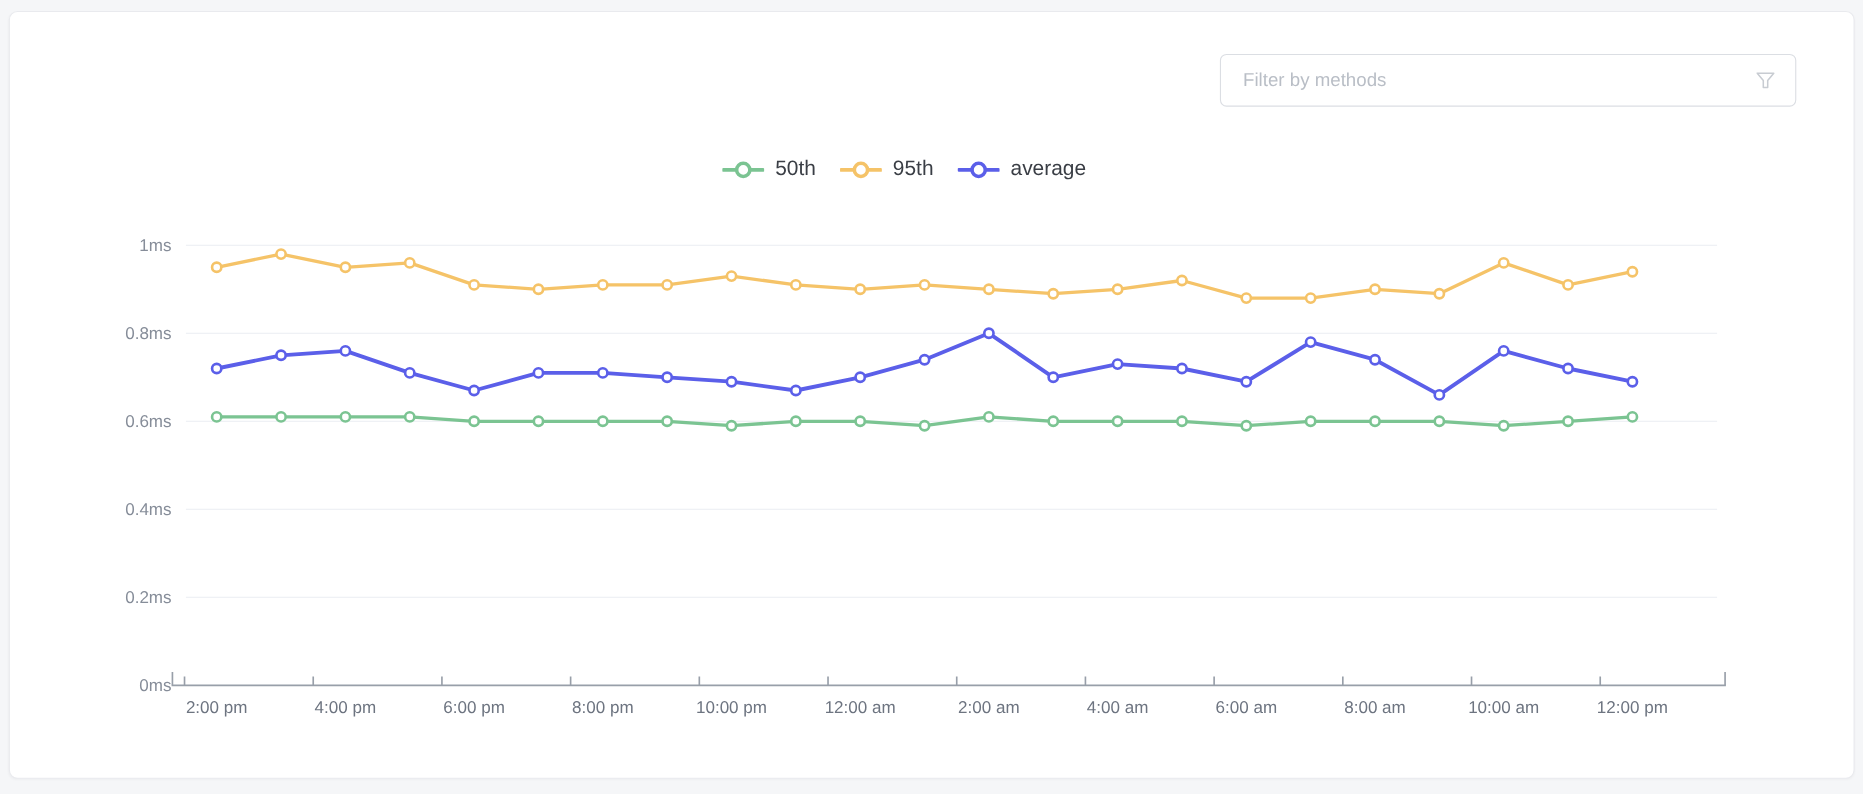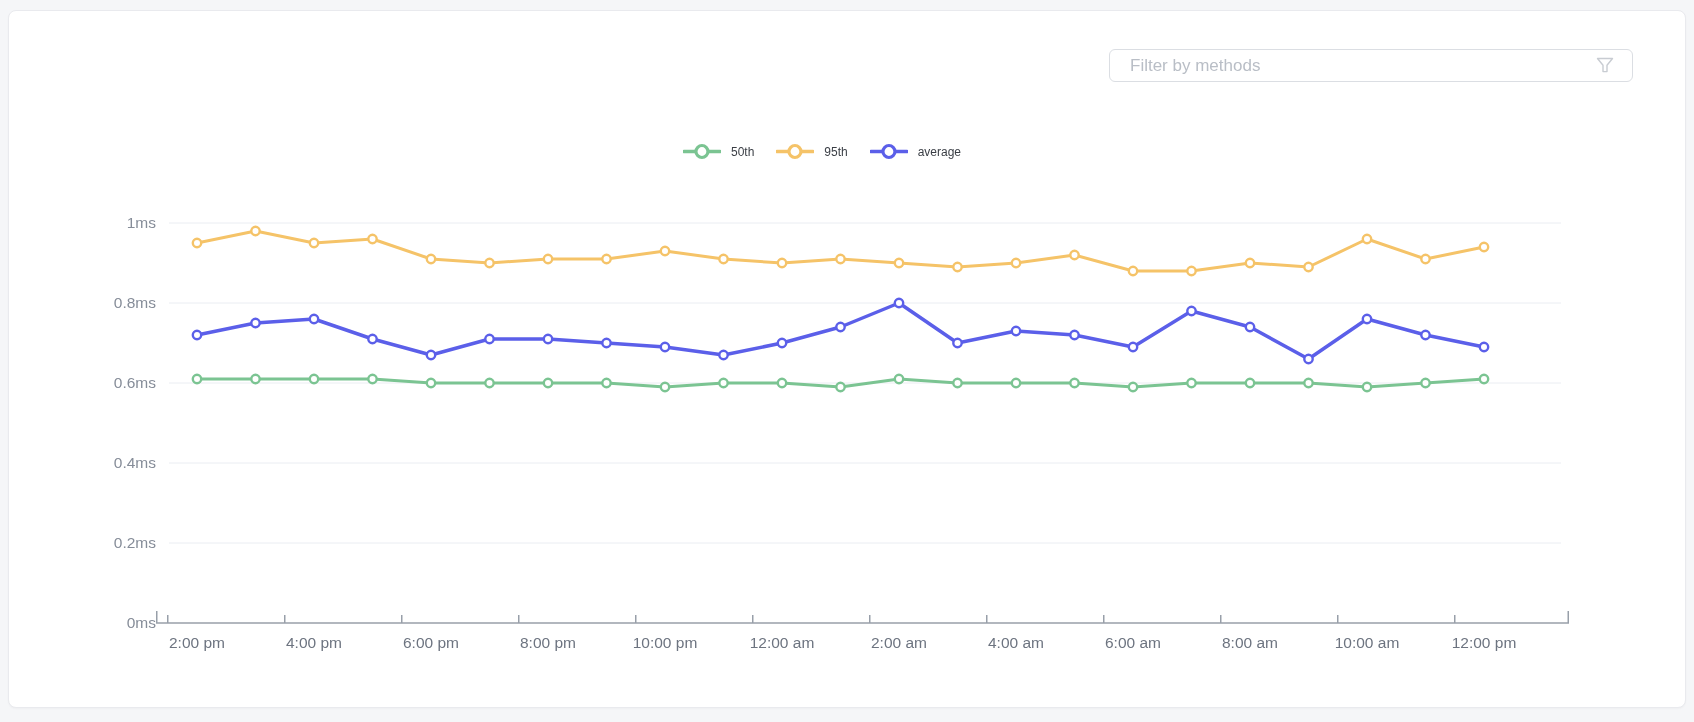--- a/index.html
+++ b/index.html
@@ -27,21 +27,21 @@
     display:flex; align-items:baseline; gap:8px;
   }
   .title {
     font-size:24px; font-weight:600; color:#3E4247; letter-spacing:.1px;
   }
   .subtitle {
     font-size:15.5px; font-weight:400; color:#A7ACB4;
   }
   .filter-box {
     position:absolute; left:1100px; top:38px;
-    width:524px; height:33px;
+    width:524px; height:48px;
     border:1.5px solid #DBDEE3; border-radius:6px;
     background:#fff;
     display:flex; align-items:center;
   }
   .filter-box input {
     flex:1; height:100%; border:none; outline:none;
     background:transparent;
     padding:0 12px 0 20px;
     font-family:"Liberation Sans", sans-serif;
     font-size:17px; color:#4a4f57;
@@ -50,21 +50,21 @@
   .funnel-wrap { padding-right:18px; display:flex; align-items:center; }
   .legend {
     position:absolute; top:132px; left:813px;
     transform:translateX(-50%);
     display:flex; align-items:center; gap:22px;
     white-space:nowrap;
   }
   .legend-item {
     display:flex; align-items:center; gap:10px; cursor:pointer;
   }
-  .legend-label { font-size:12px; color:#3A3E45; }
+  .legend-label { font-size:19px; color:#3A3E45; }
   .chart-area {
     position:absolute; left:0; top:150px; width:1676px; height:545px;
   }
   svg text { font-family:"Liberation Sans", sans-serif; }
 </style>
 </head>
 <body>
 
 <div class="page">
   <div class="card">

